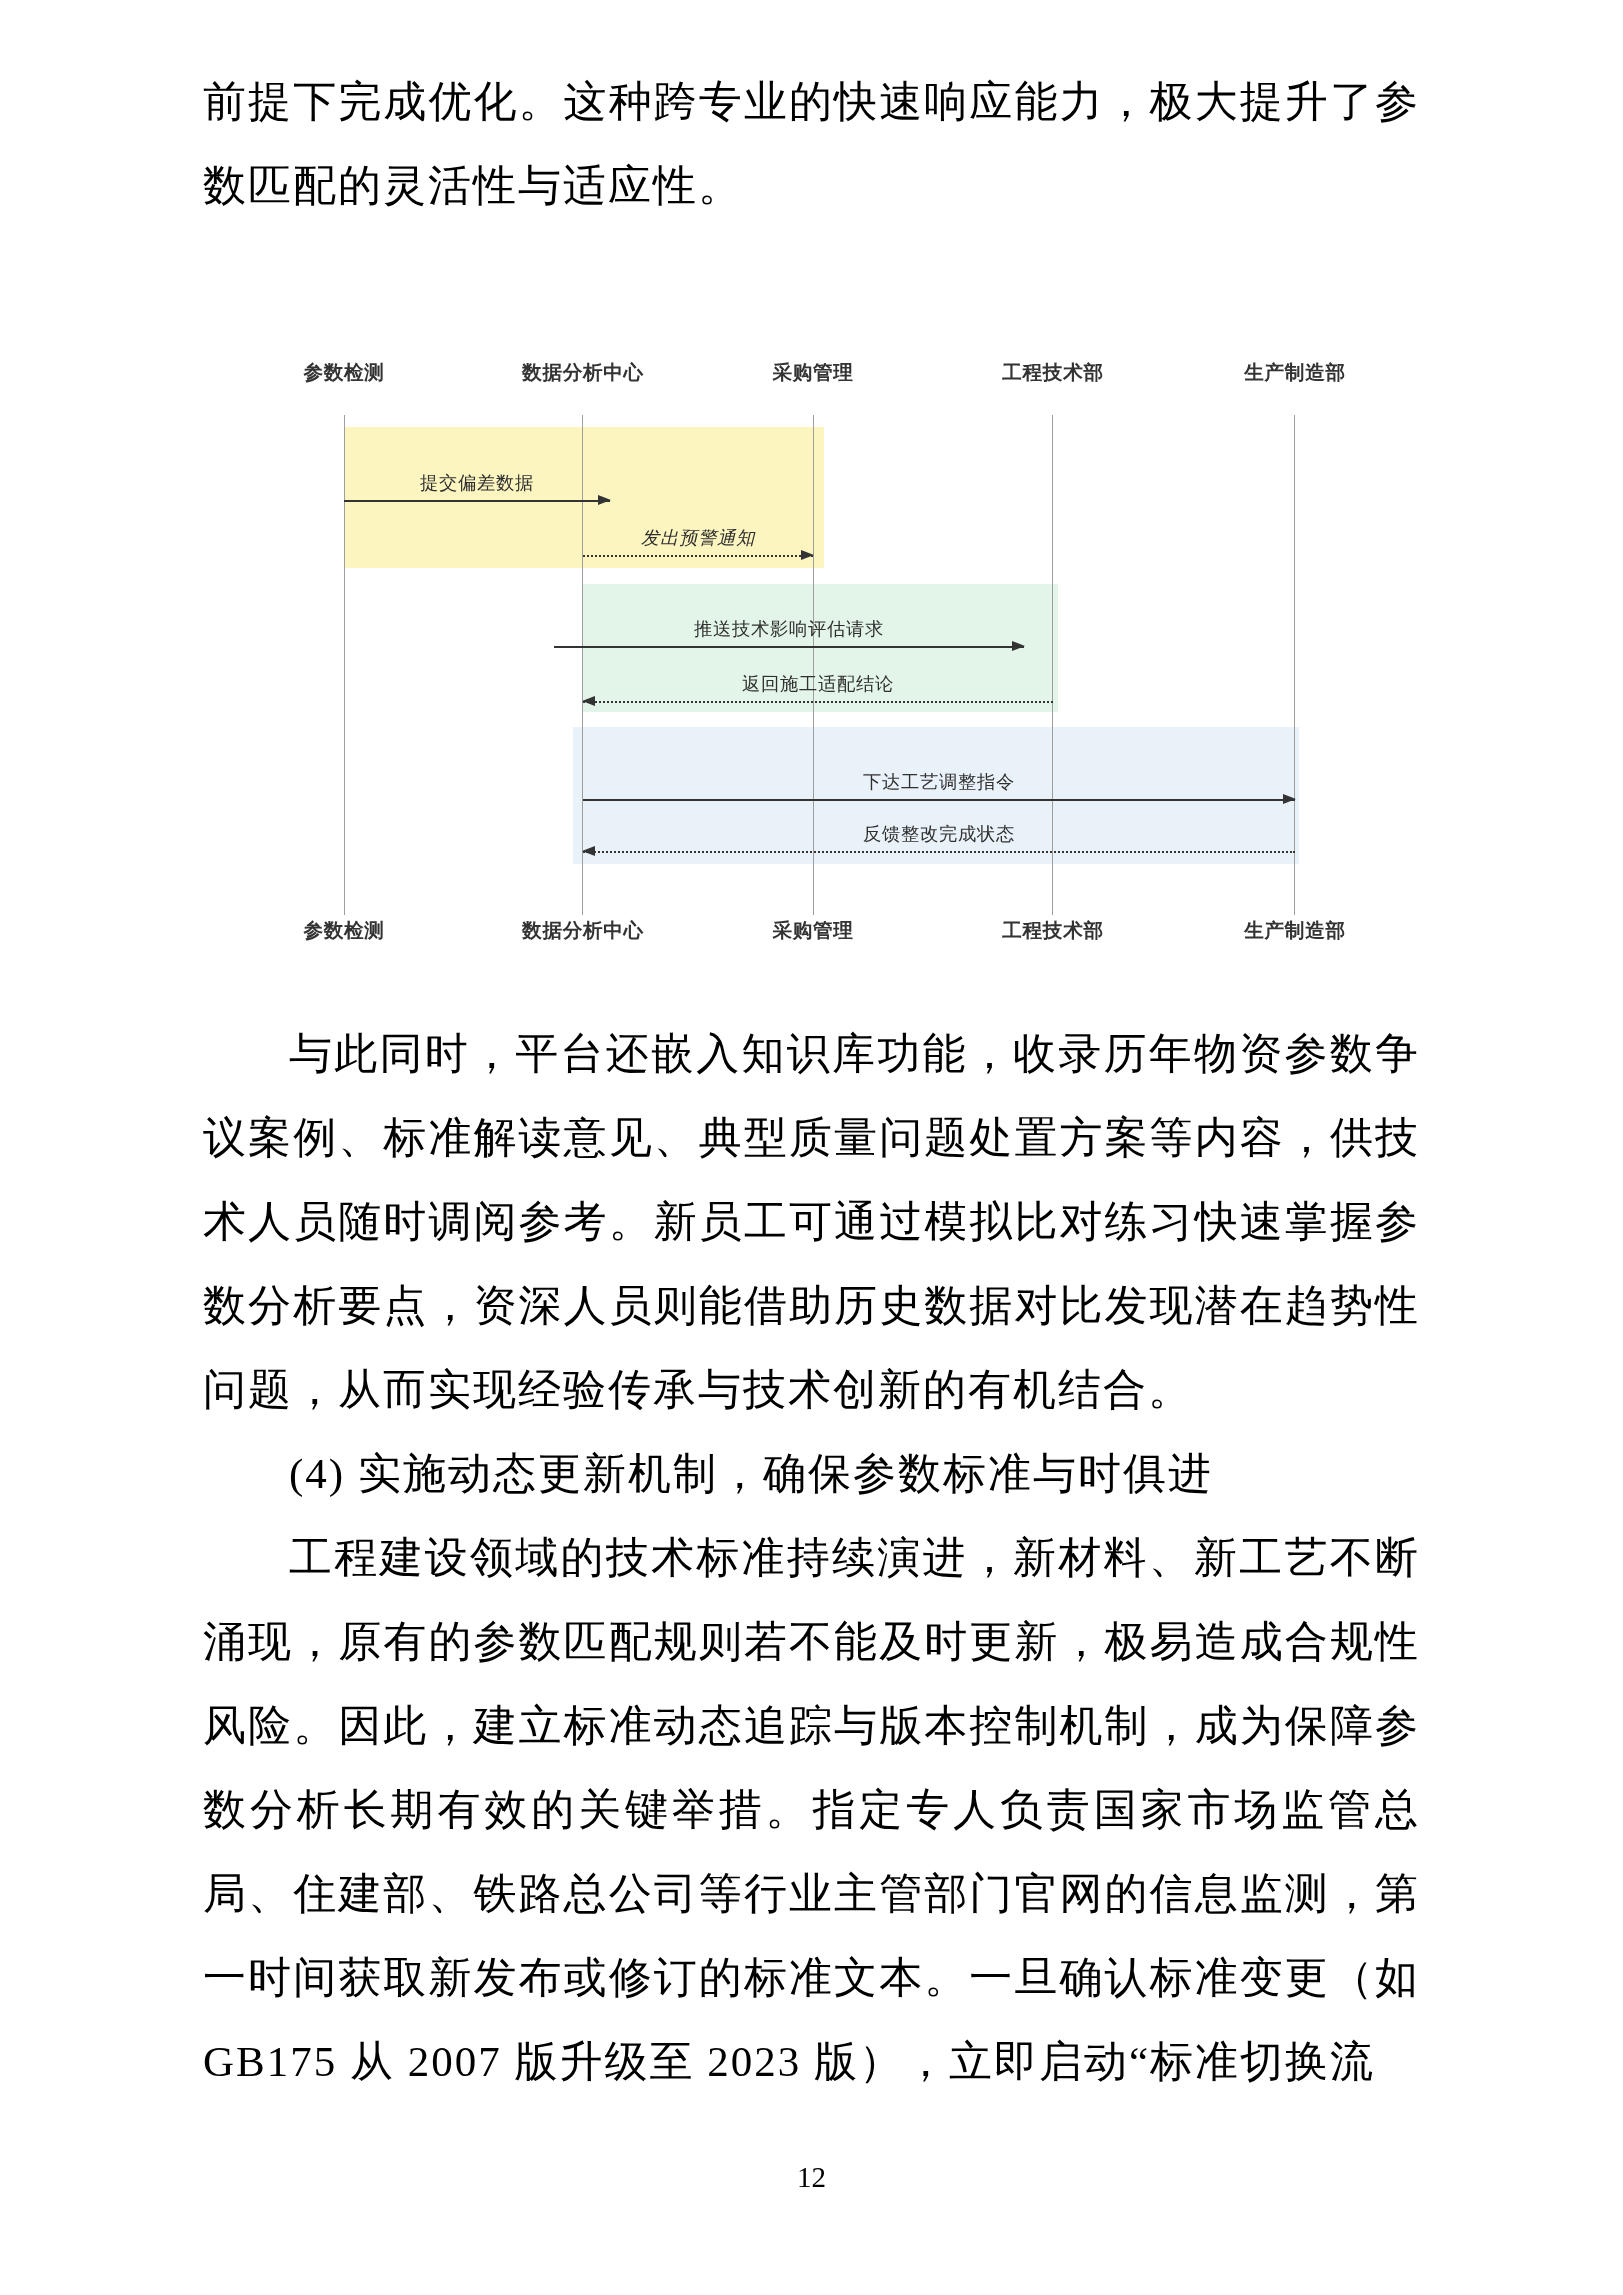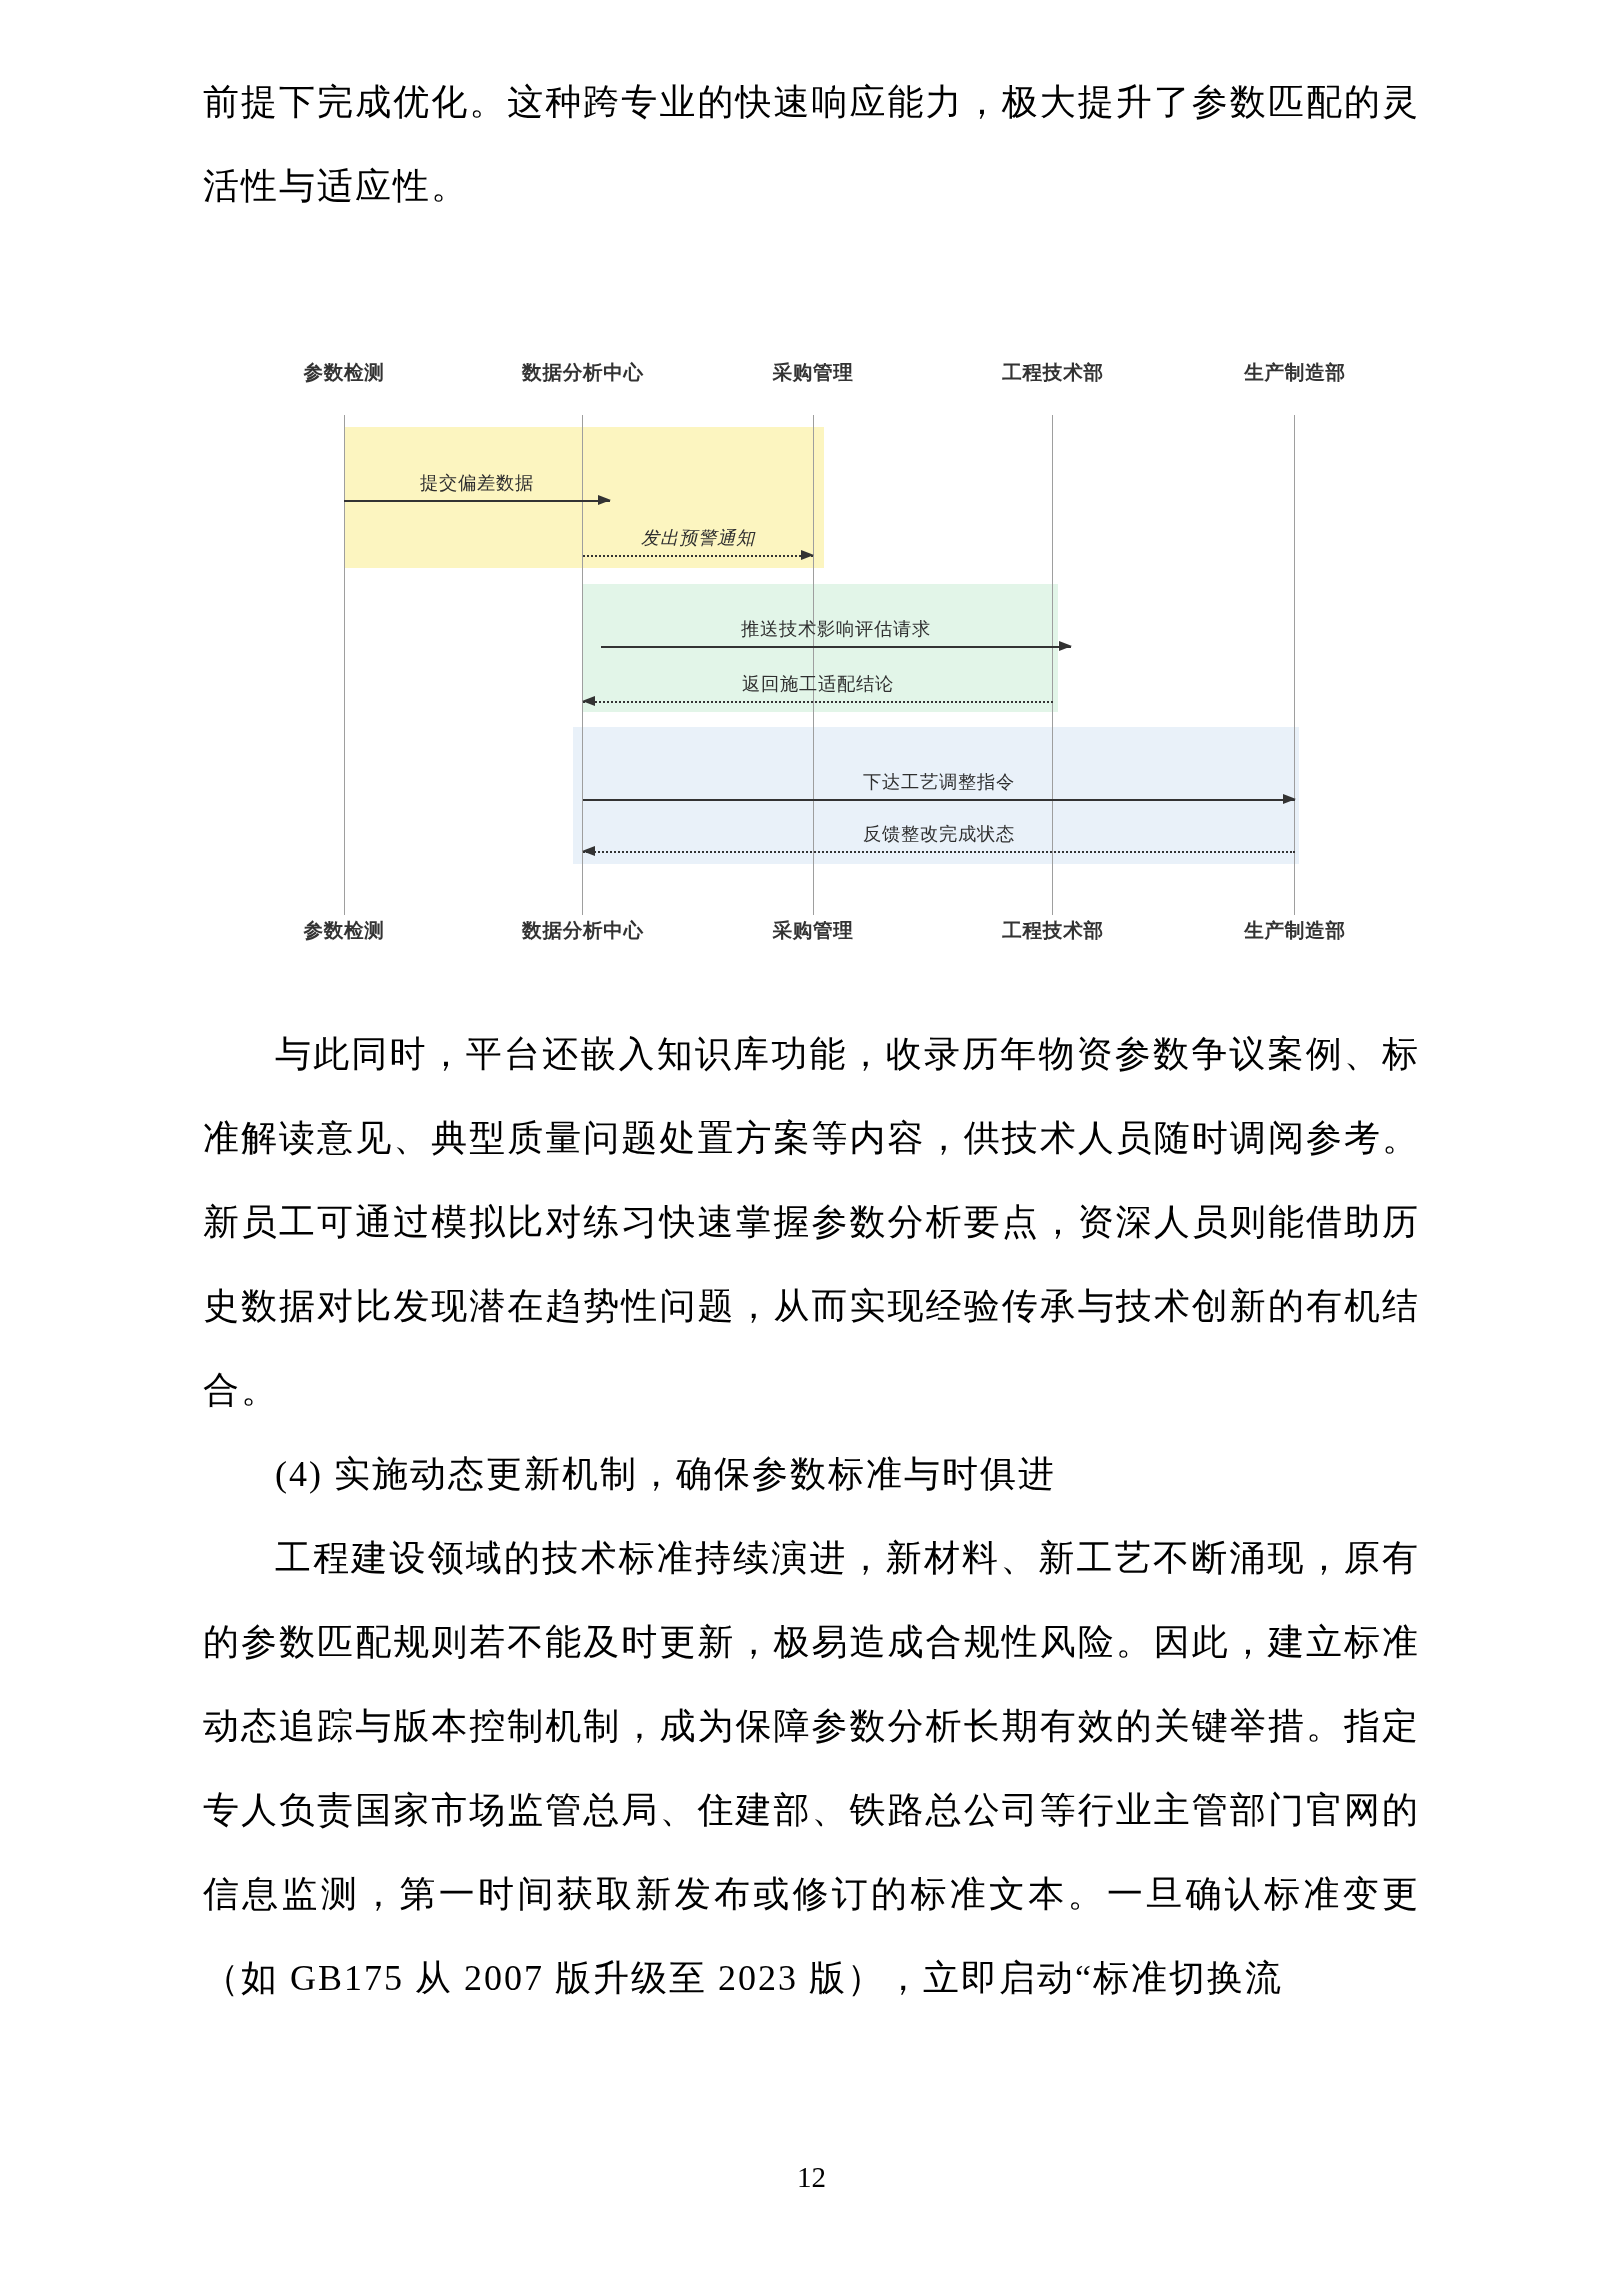--- a/index.html
+++ b/index.html
@@ -9,21 +9,21 @@
     height: 2295px;
     background: #ffffff;
     overflow: hidden;
     font-family: "Liberation Serif", "DejaVu Serif", serif;
   }
   .content { padding-left: 203px; padding-right: 203px; }
   .top-text { padding-top: 60px; }
   .body-text { margin-top: 51px; }
   p.doc {
     margin: 0;
-    font-size: 36px;
+    font-size: 43px;
     line-height: 84px;
     letter-spacing: 2px;
     text-align: justify;
     color: #000000;
   }
   p.indent { text-indent: 2em; }
 
   
   .diagram {
     position: relative;
@@ -108,21 +108,21 @@
       </div>
     </div>
 
     <div class="msg" style="left:583px; top:175px; width:230px;font-style:italic;">
       <div class="lbl">发出预警通知</div>
       <div class="line dotted">
         <span class="ah r"></span>
       </div>
     </div>
 
-    <div class="msg" style="left:601px; top:266px; width:470px;">
+    <div class="msg" style="left:554px; top:266px; width:470px;">
       <div class="lbl">推送技术影响评估请求</div>
       <div class="line">
         <span class="ah r"></span>
       </div>
     </div>
 
     <div class="msg" style="left:583px; top:321px; width:470px;">
       <div class="lbl">返回施工适配结论</div>
       <div class="line dotted">
         <span class="ah l"></span>

